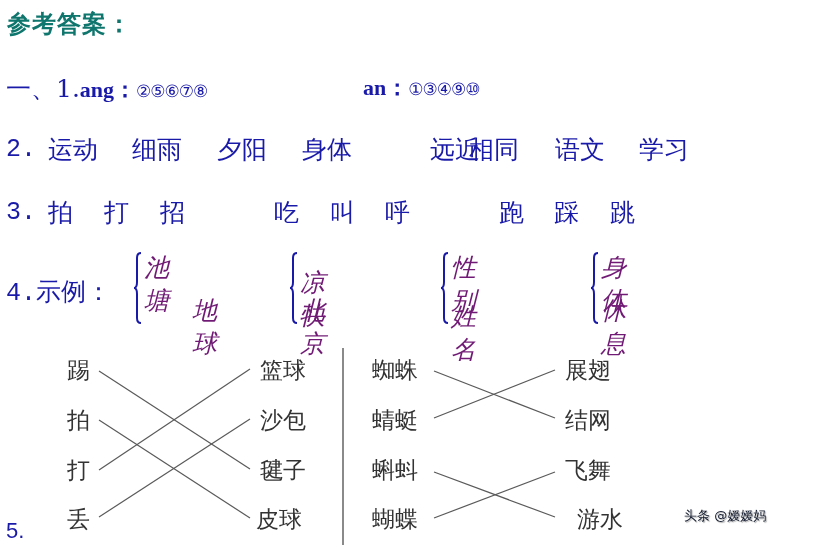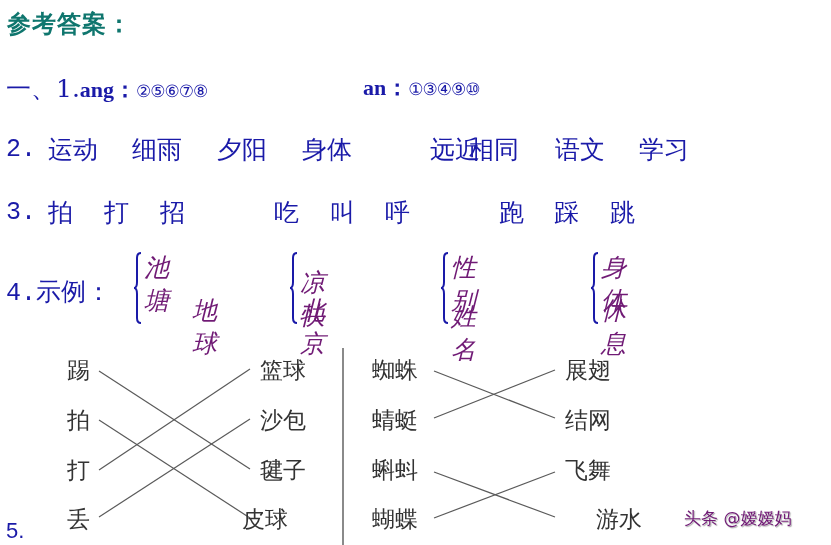--- a/index.html
+++ b/index.html
@@ -19,21 +19,21 @@
     .circ { font-family:Liberation Sans, sans-serif; font-size:17px; letter-spacing:-1px; }
     .brace-group { position:absolute; }
     .brace-group .brace {
       position:absolute; left:0; top:0; width:8px; height:72px;
     }
     .brace-group .pair-word { position:absolute; left:10px; font-size:25px; color:#701a75;font-style:italic; }
     .match-word { position:absolute; font-size:23px; color:#333; font-family:"DejaVu Serif", serif; }
     .divider { position:absolute; left:342px; top:348px; width:2px; height:197px; background:#8a8a8a; }
     .five { position:absolute; left:6px; top:518px; font-size:22px; color:#1a1aa8; font-family:"Liberation Sans", sans-serif; }
     .watermark {
-      position:absolute; left:684px; top:507px; font-size:17px; color:#701a75;
+      position:absolute; left:684px; top:507px; font-size:13px; color:#0f172a;
       font-family:"DejaVu Sans", sans-serif; text-shadow:0 0 2px #fff, 1px 1px 1px #999;
     }
     svg.lines { position:absolute; left:0; top:0; width:831px; height:545px; pointer-events:none; }
   </style>
 </head>
 <body>
 
 <div class="abs title">参考答案：</div>
 
 <div class="abs row" style="left:6px; top:72px;">
@@ -121,25 +121,25 @@
 <div class="divider"></div>
 
 <div class="match-word" style="left:67px; top:355px;">踢</div>
 <div class="match-word" style="left:67px; top:405px;">拍</div>
 <div class="match-word" style="left:67px; top:455px;">打</div>
 <div class="match-word" style="left:67px; top:504px;">丢</div>
 
 <div class="match-word" style="left:260px; top:355px;">篮球</div>
 <div class="match-word" style="left:260px; top:405px;">沙包</div>
 <div class="match-word" style="left:260px; top:455px;">毽子</div>
-<div class="match-word" style="left:242px; top:504px;text-align:center;">皮球</div>
+<div class="match-word" style="left:256px; top:504px;text-align:center;">皮球</div>
 
 <div class="match-word" style="left:372px; top:355px;">蜘蛛</div>
 <div class="match-word" style="left:372px; top:405px;">蜻蜓</div>
 <div class="match-word" style="left:372px; top:455px;">蝌蚪</div>
 <div class="match-word" style="left:372px; top:504px;">蝴蝶</div>
 
 <div class="match-word" style="left:565px; top:355px;">展翅</div>
 <div class="match-word" style="left:565px; top:405px;">结网</div>
 <div class="match-word" style="left:565px; top:455px;">飞舞</div>
-<div class="match-word" style="left:596px; top:504px;">游水</div>
+<div class="match-word" style="left:577px; top:504px;">游水</div>
 
 <div class="watermark">头条 @嫒嫒妈</div>
 
 </body></html>

